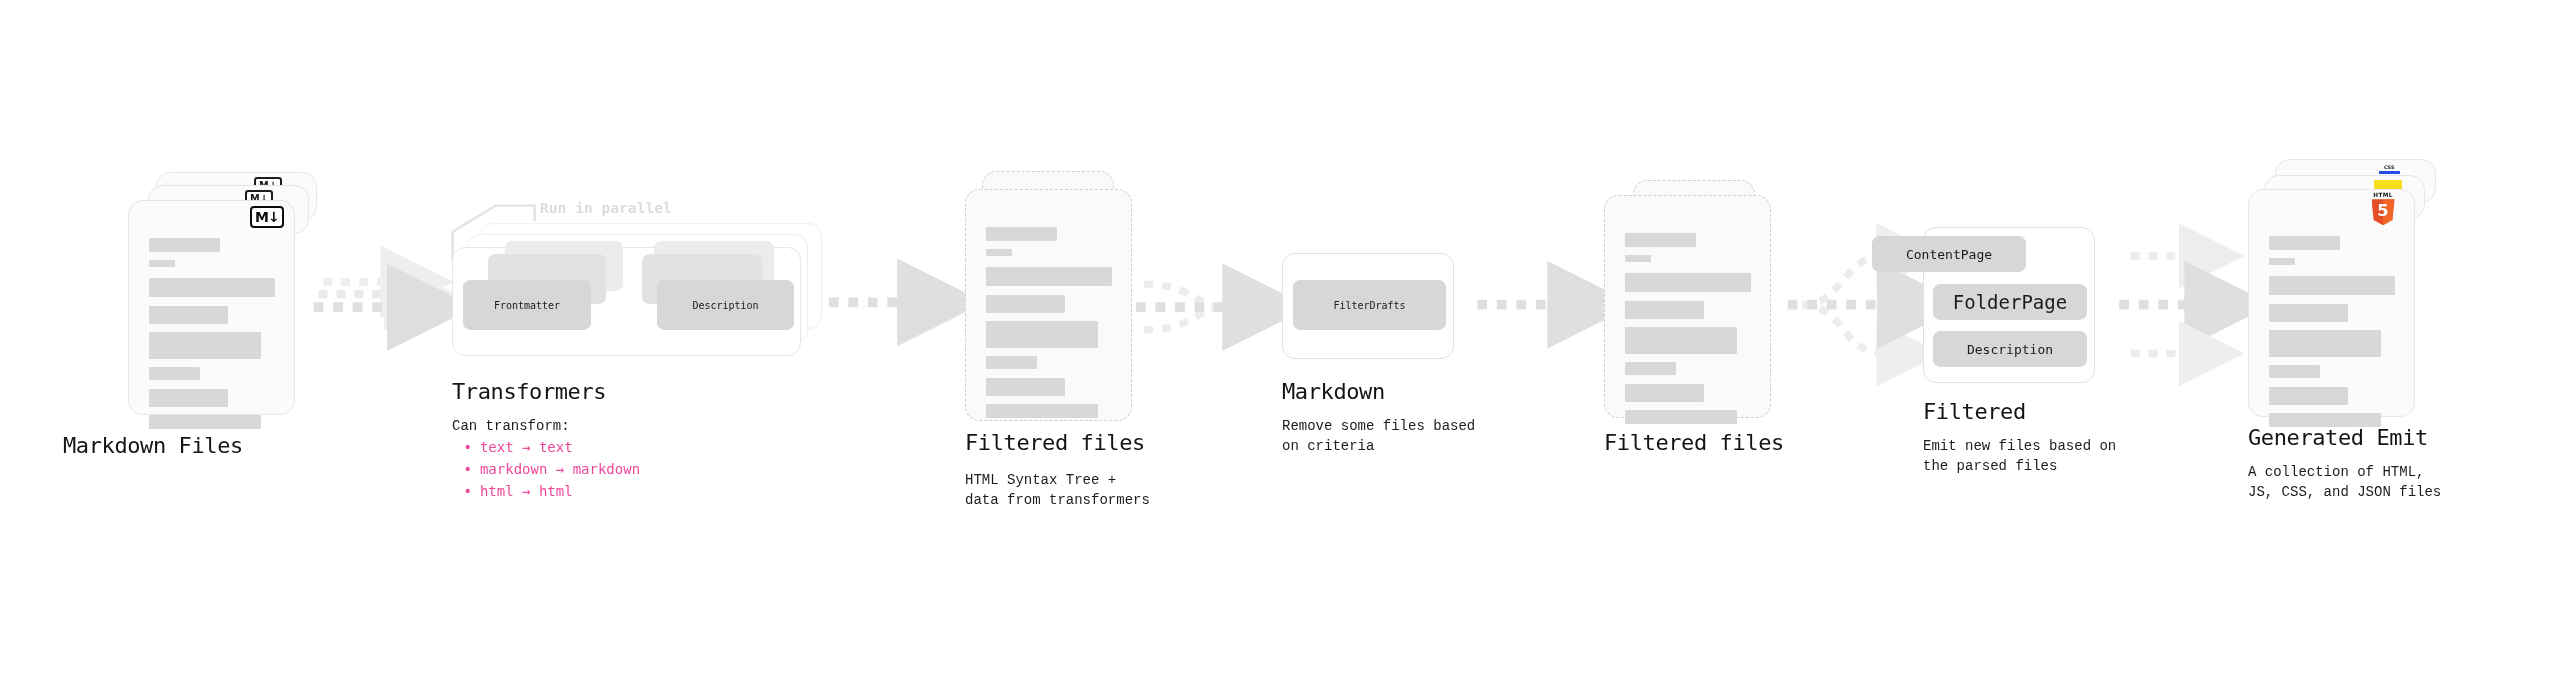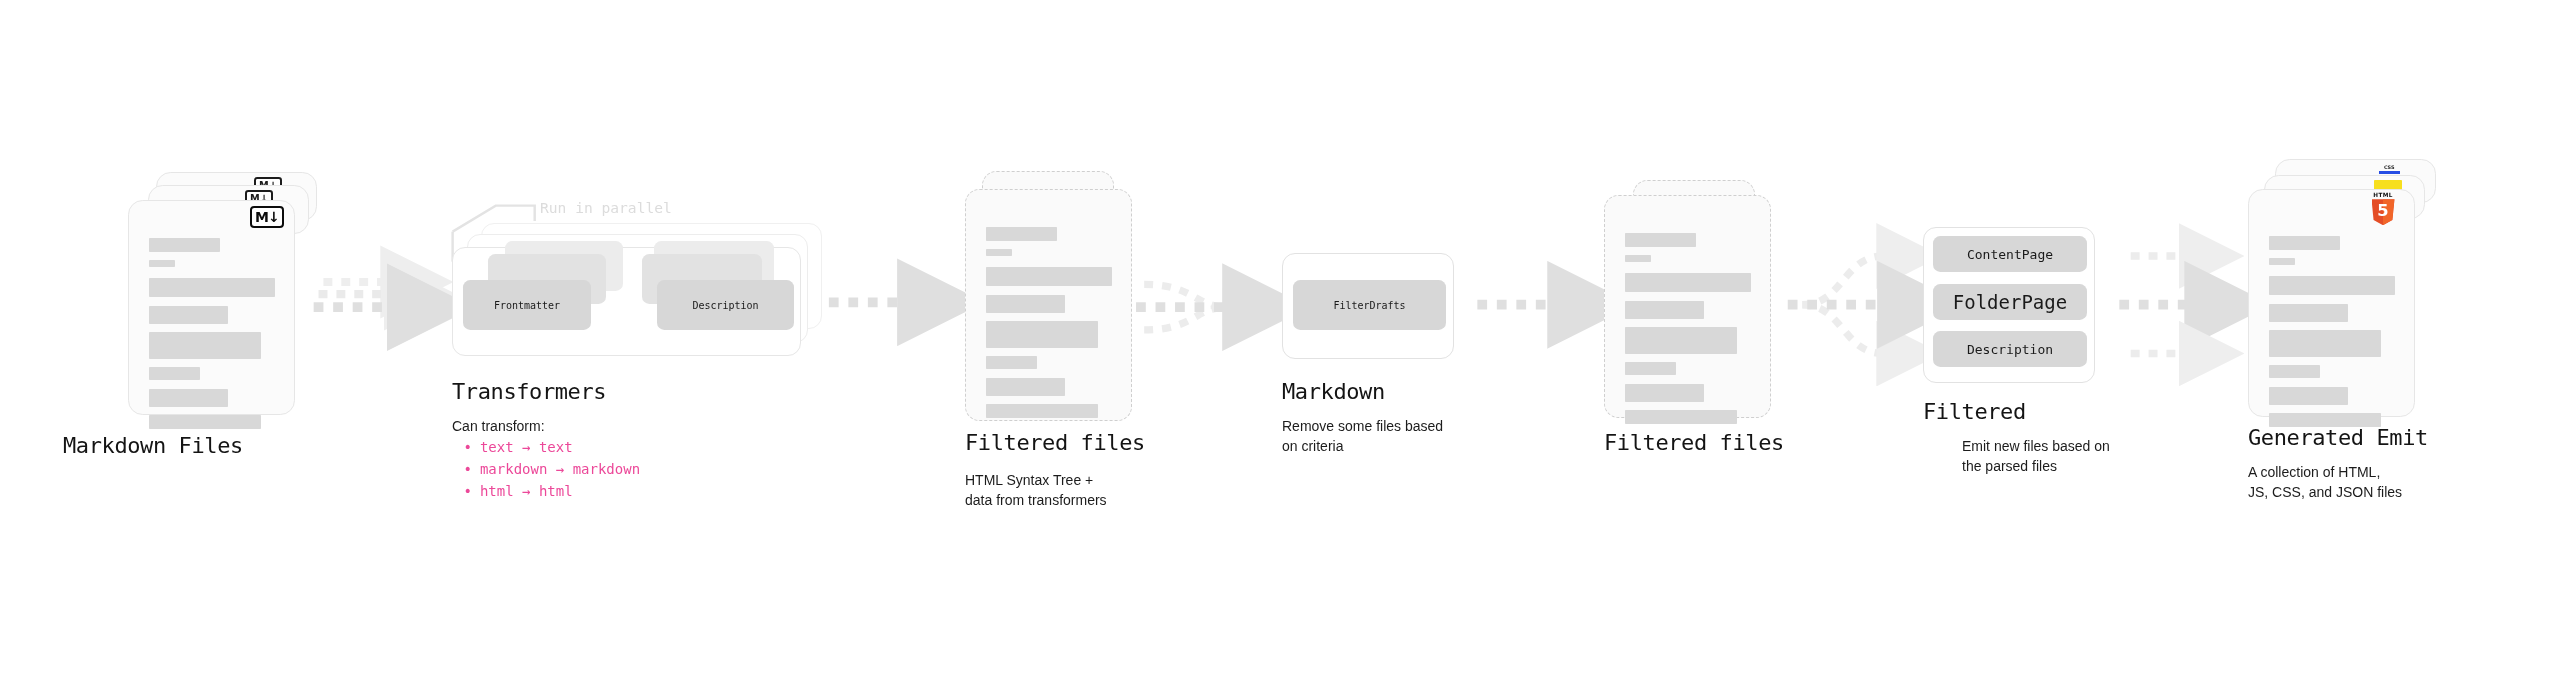--- a/index.html
+++ b/index.html
@@ -135,21 +135,21 @@
   .title {
     position: absolute;
     font-family: "DejaVu Sans Mono", "Liberation Mono", monospace;
     font-size: 22px;
     color: #141414;
     white-space: nowrap;
     letter-spacing: -0.4px;
   }
   .subtitle {
     position: absolute;
-    font-family: Liberation Sans, sans-serif;
+    font-family: Liberation Mono, monospace;
     font-size: 14px;
     line-height: 20.3px;
     color: #1c1c1c;
     white-space: pre;
   }
   .caption-faint {
     position: absolute;
     font-family: "DejaVu Sans Mono", "Liberation Mono", monospace;
     font-size: 14.6px;
     color: #dcdcdc;
@@ -263,21 +263,21 @@
     <div class="proc-box" style="left:452px; top:247px; width:349px; height:109px; border-color:#e6e6e6;"></div>
 
     <div class="chip ghost2" style="left:505px; top:241px; width:118px; height:50px;"></div>
     <div class="chip ghost1" style="left:488px; top:254px; width:118px; height:50px;"></div>
     <div class="chip ghost2" style="left:654px; top:241px; width:120px; height:50px;"></div>
     <div class="chip ghost1" style="left:642px; top:254px; width:120px; height:50px;"></div>
 
     <div class="chip" style="left:463px; top:280px; width:128px; height:50px;">Frontmatter</div>
     <div class="chip" style="left:657px; top:280px; width:137px; height:50px;">Description</div>
 
-    <div class="caption-faint" style="left:540px; top:199px;">Run in parallel</div>
+    <div class="caption-faint" style="left:540px; top:199px;font-weight:bold;">Run in parallel</div>
 
     <div class="title" style="left:452px; top:379px;">Transformers</div>
 
     <div class="subtitle" style="left:452px; top:416px;">Can transform:</div>
 
     <div class="bullets" style="left:452px; top:436px;">
       <ul>
         <li>text → text</li>
         <li>markdown → markdown</li>
         <li>html → html</li>
@@ -324,25 +324,25 @@
         <div class="bar" style="width:41%; height:13px;"></div>
         <div class="bar" style="width:63%; height:18px;"></div>
         <div class="bar" style="width:89%; height:14px;"></div>
       </div>
     </div>
     <div class="title" style="left:1604px; top:430px;">Filtered files</div>
   </div>
 
   <div>
     <div class="proc-box" style="left:1923px; top:227px; width:172px; height:156px;"></div>
-    <div class="chip" style="left:1933px; top:236px; width:154px; height:36px; font-size:13px;">ContentPage</div>
+    <div class="chip" style="left:1872px; top:236px; width:154px; height:36px; font-size:13px;">ContentPage</div>
     <div class="chip" style="left:1933px; top:284px; width:154px; height:36px; font-size:19px;">FolderPage</div>
     <div class="chip" style="left:1933px; top:331px; width:154px; height:36px; font-size:13px;">Description</div>
     <div class="title" style="left:1923px; top:399px;">Filtered</div>
-    <div class="subtitle" style="left:1923px; top:436px;margin-left:39px;">Emit new files based on
+    <div class="subtitle" style="left:1923px; top:436px;">Emit new files based on
 the parsed files</div>
   </div>
 
   <div>
     <div class="doc-card" style="left:2275px; top:159px; width:161px; height:44px;"></div>
     <div class="badge-css" style="left:2377px; top:165px;">
       <span class="csstxt">CSS</span>
       <span class="cssbar"></span>
     </div>
 

